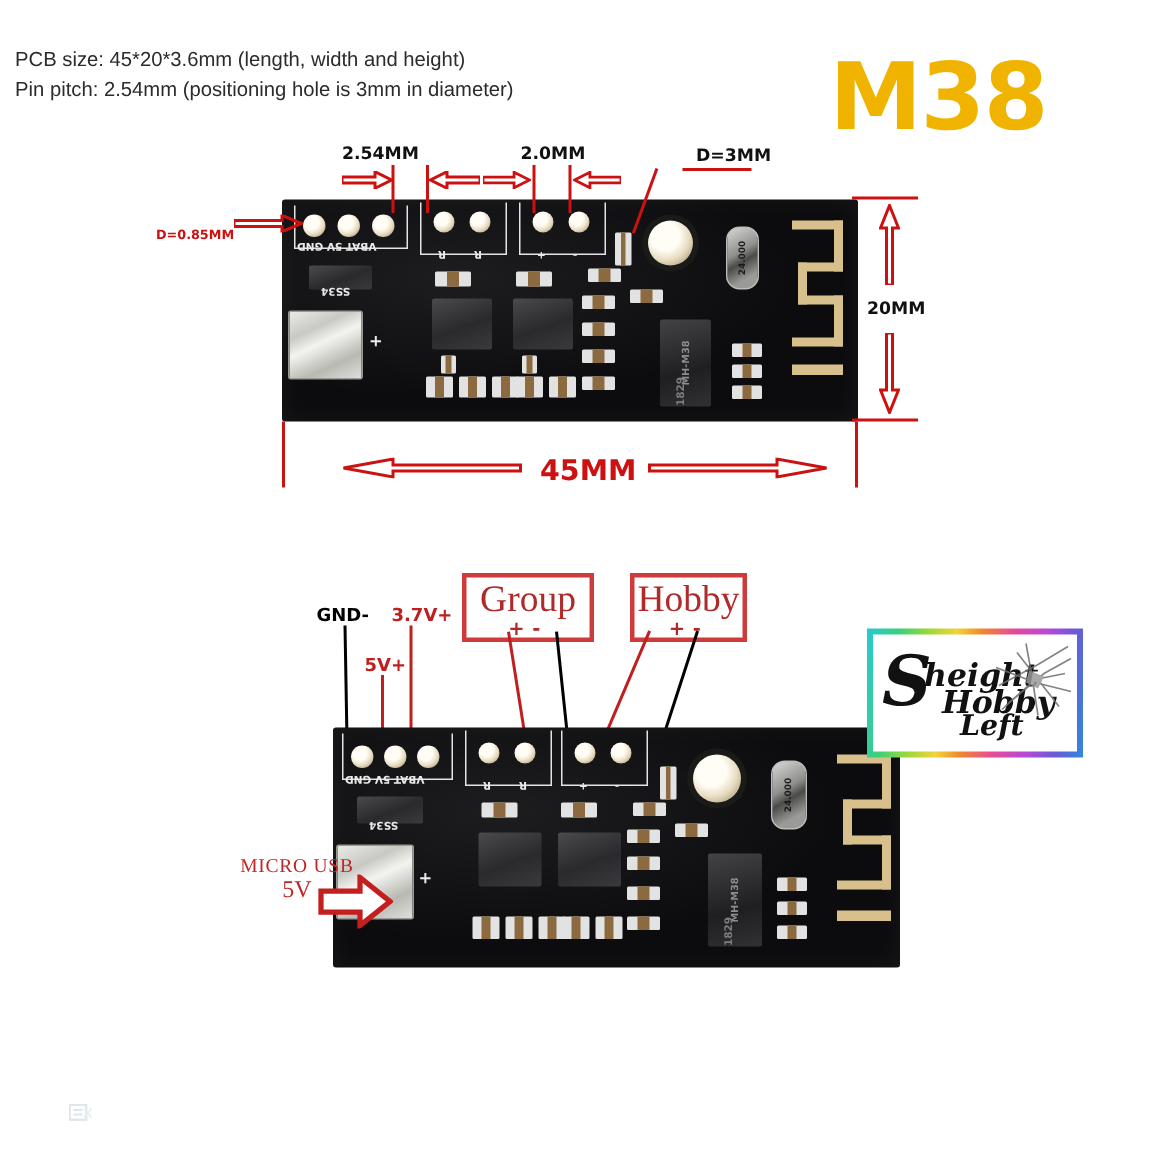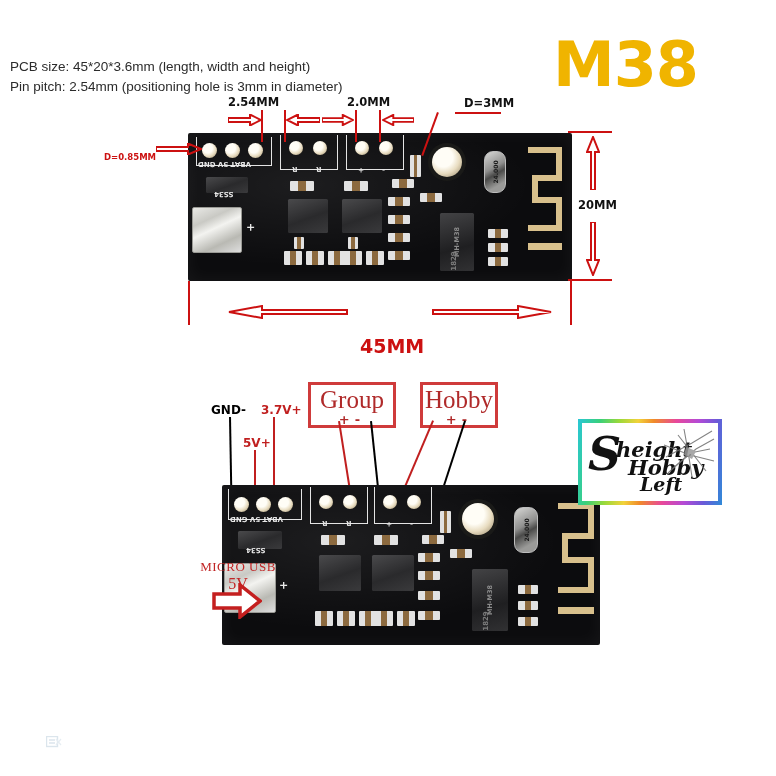--- a/index.html
+++ b/index.html
@@ -1,20 +1,20 @@
 <!DOCTYPE html>
 <html><head>
 <meta charset="utf-8">
 <style>
   html,body{margin:0;padding:0;background:#ffffff;}
   body{width:776px;height:776px;position:relative;overflow:hidden;
        font-family:"Liberation Sans",sans-serif;color:#222;}
   .abs{position:absolute;}
   
-  #spec-text{left:10px;top:57px;width:520px;font-size:13.5px;line-height:20px;color:#2b2b2b;}
+  #spec-text{left:10px;top:30px;width:520px;font-size:13.5px;line-height:20px;color:#2b2b2b;}
   #spec-text div{white-space:nowrap;}
   #model-badge{right:78px;top:34px;font-size:62px;font-weight:bold;letter-spacing:-1px;
                color:#f0b400;font-family:"DejaVu Sans",sans-serif;line-height:62px;}
   
   .pcb{background:#0c0c0e;border-radius:2px;overflow:hidden;
        box-shadow:inset 0 0 18px rgba(255,255,255,.05);}
   .pcb:before{content:"";position:absolute;inset:0;
       background:radial-gradient(ellipse at 30% 35%,rgba(255,255,255,.07),transparent 60%);}
   .hole{position:absolute;border-radius:50%;
         background:radial-gradient(circle at 38% 35%,#fffdf6 35%,#e8dcc0 60%,#8d7e5e 100%);}
@@ -36,21 +36,21 @@
   .ic{position:absolute;background:linear-gradient(165deg,#434345,#1f1f21 60%,#313133);border-radius:1.5px;}
   .ic span{position:absolute;left:50%;top:50%;transform:translate(-50%,-50%) rotate(-90deg);
         color:#8d8d8d;font-size:6.5px;font-family:"DejaVu Sans",sans-serif;white-space:nowrap;text-align:center;}
   .ant{position:absolute;background:#d8c08c;}
   
   .rline{position:absolute;background:#cc1111;}
   .dimtxt{position:absolute;color:#111;font-size:11.5px;font-weight:bold;
           font-family:"DejaVu Sans",sans-serif;white-space:nowrap;}
   .dimtxt.red{color:#cc1111;}
   .bigdim{position:absolute;color:#cc1111;font-size:19px;font-weight:bold;
-          font-family:"DejaVu Sans",sans-serif;margin-top:32px;}
+          font-family:"DejaVu Sans",sans-serif;}
   .arrowH,.arrowV{position:absolute;}
   
   .calloutbox{position:absolute;border:3px solid #cf3b3b;background:#fff;text-align:center;}
   .calloutbox .ttl{font-family:"Liberation Serif",serif;font-size:25px;color:#b02a2a;line-height:26px;}
   .calloutbox .pm{font-family:"DejaVu Sans",sans-serif;font-size:13px;color:#b02a2a;
                   font-weight:bold;line-height:13px;letter-spacing:5px;}
   .lead{position:absolute;transform-origin:0 0;height:0;border-top:2px solid #000;}
   .lead.red{border-top-color:#c01f1f;}
   .pinlbl{position:absolute;font-size:12px;font-weight:bold;font-family:"DejaVu Sans",sans-serif;white-space:nowrap;}
   
@@ -358,21 +358,21 @@
         <i></i>
       </div>
     <div class="res" style="left:175px;top:126px;width:18px;height:15px;">
         <i></i>
       </div>
     <div class="res" style="left:218px;top:26px;width:11px;height:22px;">
         <i></i>
       </div>
   </div>
 
-  <div id="usb-callout" style="left:158px;top:203px;width:80px;margin-left:40px;">
+  <div id="usb-callout" style="left:158px;top:213px;width:80px;">
     <div class="l1">MICRO  USB</div>
     <div class="l2">5V</div>
   </div>
   <svg class="abs" style="left:212px;top:228px;" width="50" height="36" viewBox="0 0 50 36">
     <path d="M2 11 H28 V2 L48 18 L28 34 V25 H2 Z" fill="#ffffff" stroke="#c41f1f" stroke-width="3.5" stroke-linejoin="miter"></path>
   </svg>
 </div>
 
 <div id="logo" style="left:578px;top:419px;width:136px;height:78px;">
   <div class="inner">

